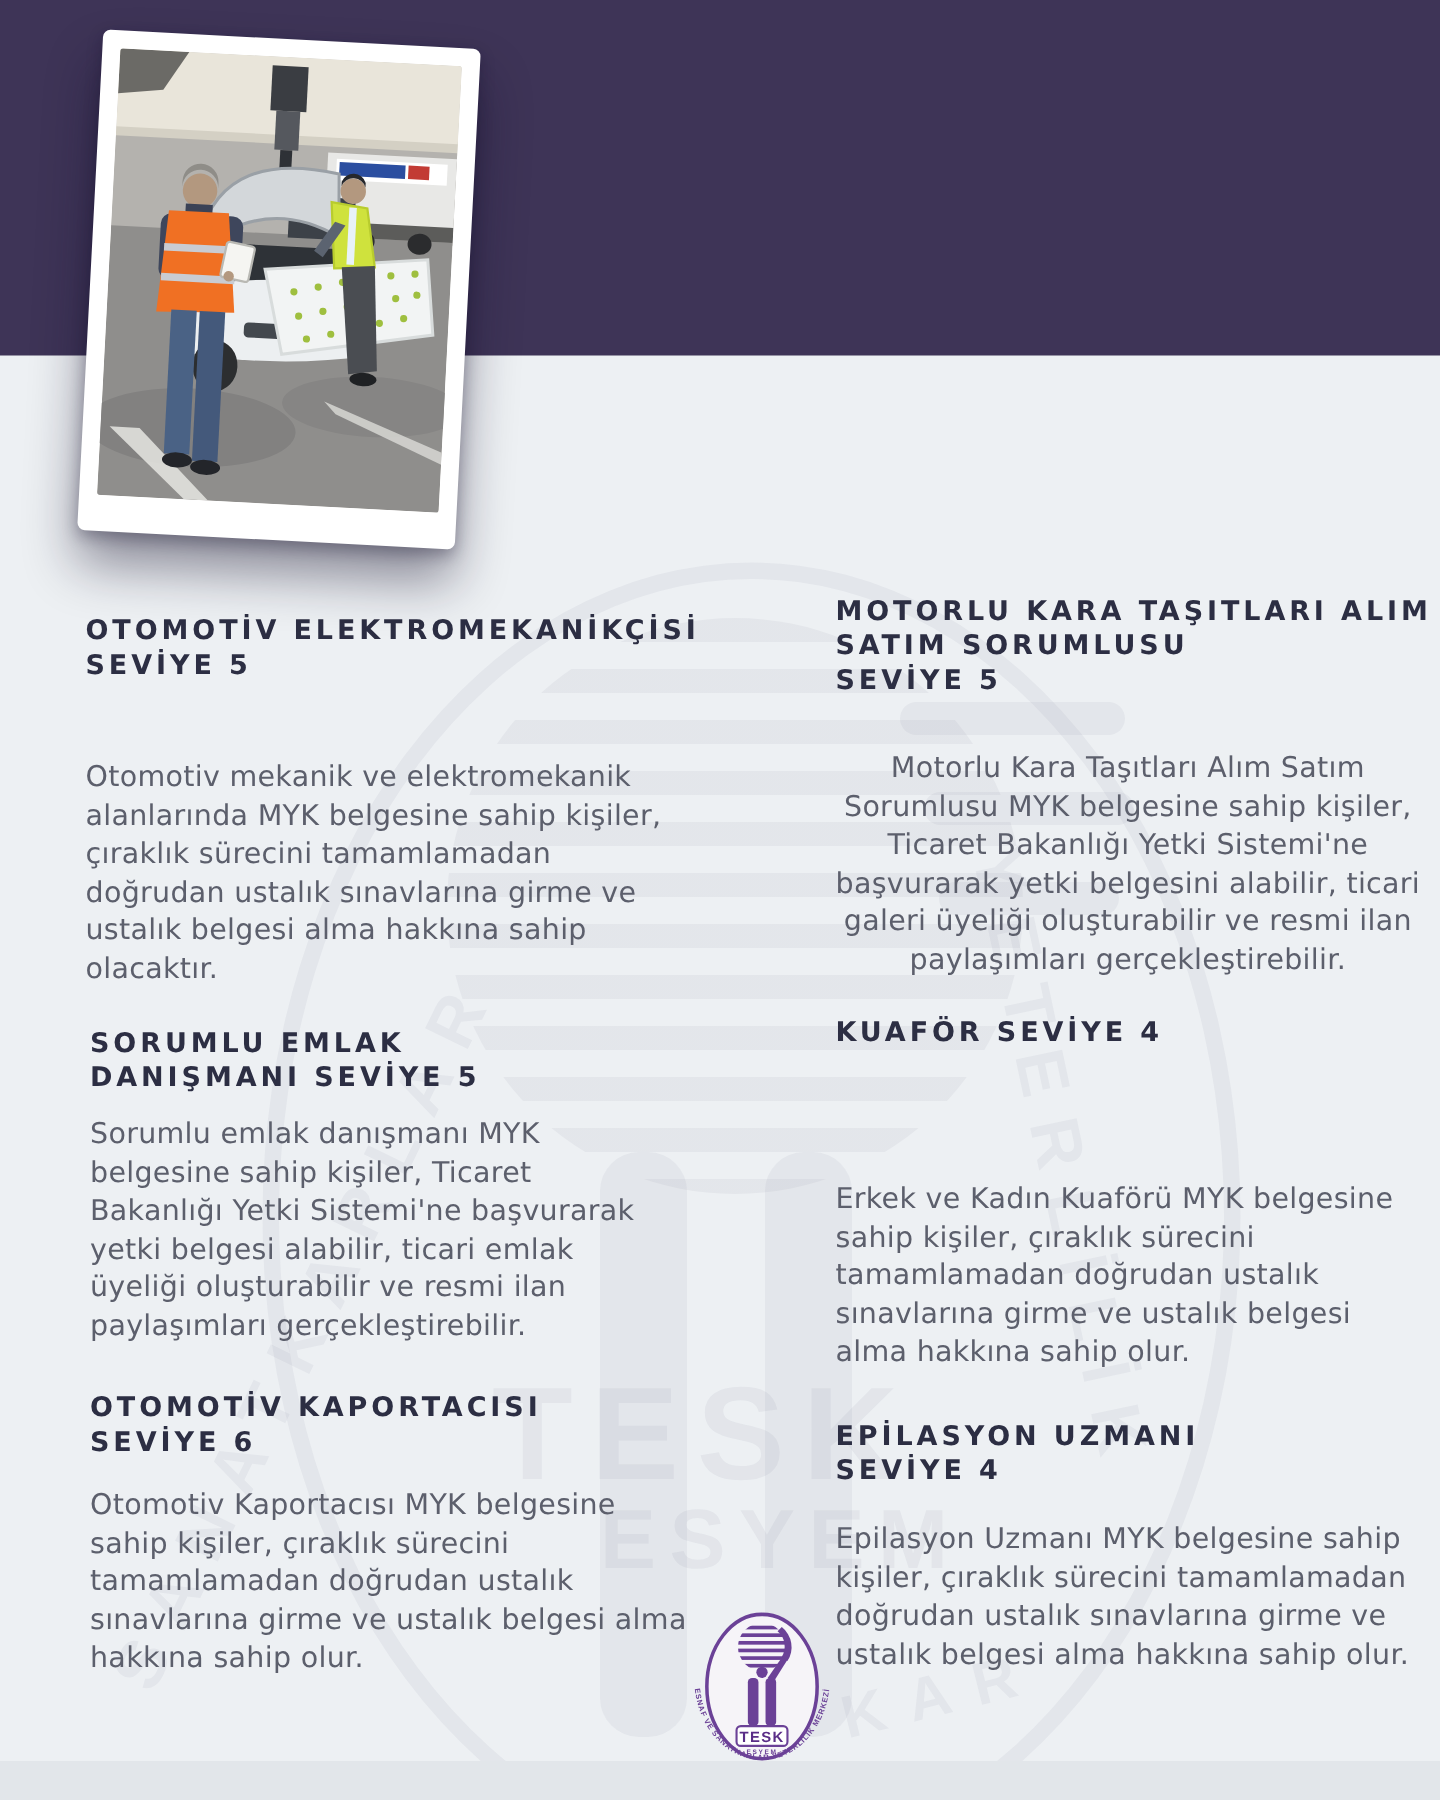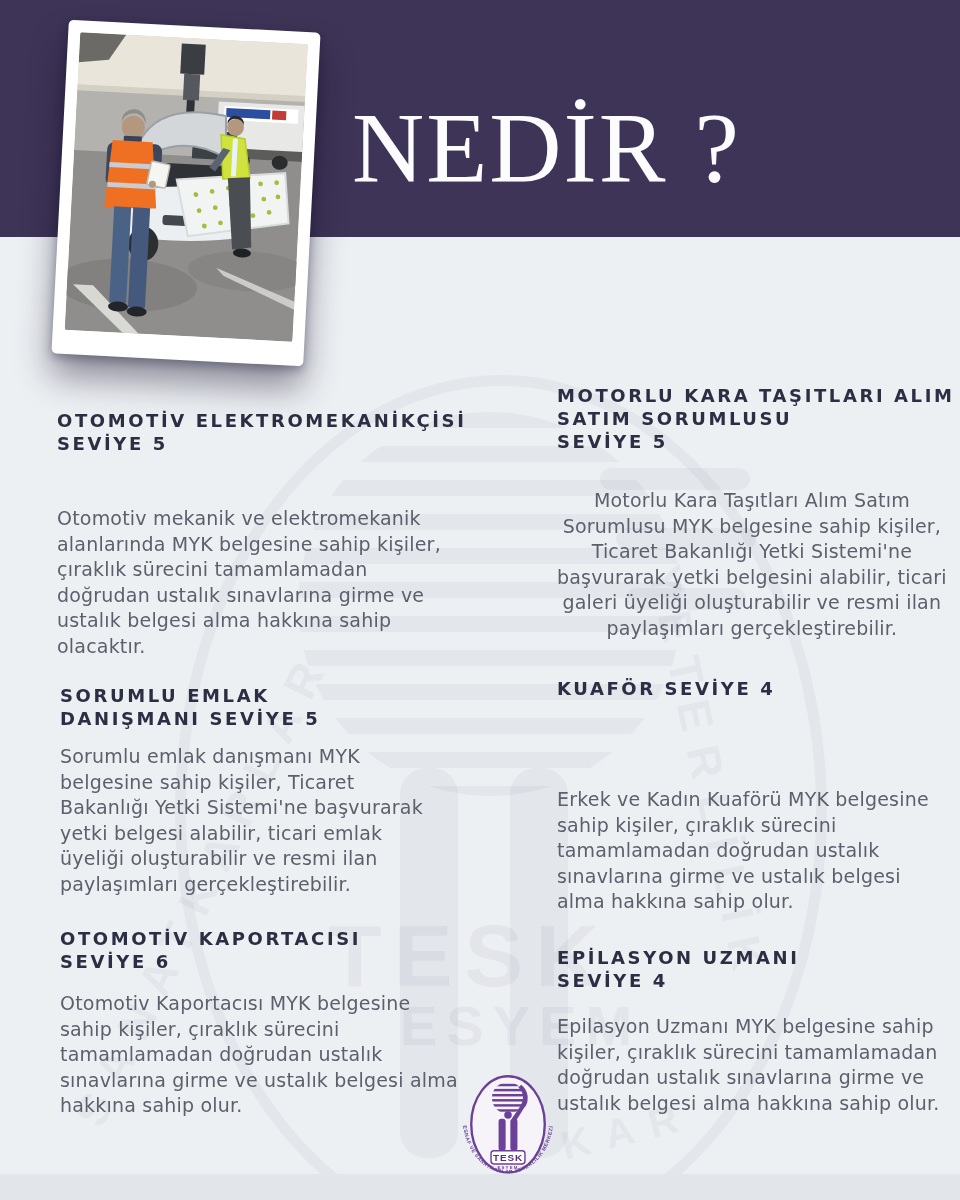--- a/index.html
+++ b/index.html
@@ -51,21 +51,21 @@
     font-weight:bold;font-size:18px;line-height:23px;letter-spacing:2.6px;
     color:#2c2e43;white-space:pre-line;
   }
   .sec-body{
     position:absolute;left:0;
     font-family:"DejaVu Sans","Liberation Sans",sans-serif;
     font-size:19px;line-height:25.5px;letter-spacing:0.2px;
     color:#5c5f6c;white-space:pre-line;
   }
   .sec1{left:57px;top:409px;width:440px;}  .sec1 .sec-body{top:97px;}
-  .sec2{left:557px;top:384px;width:400px;} .sec2 .sec-body{top:104px;text-align:center;}
+  .sec2{left:557px;top:396px;width:400px;} .sec2 .sec-body{top:104px;text-align:center;}
   .sec3{left:60px;top:684px;width:440px;}  .sec3 .sec-body{top:60px;}
   .sec4{left:557px;top:677px;width:400px;} .sec4 .sec-body{top:70px;margin-top:40px;}
   .sec5{left:60px;top:927px;width:450px;}  .sec5 .sec-body{top:64px;}
   .sec6{left:557px;top:925px;width:400px;margin-top:21px;} .sec6 .sec-body{top:68px;}
   
   .footer-strip{position:absolute;left:0;bottom:0;width:960px;height:26px;background:#e2e6ea;z-index:1;}
   .logo{position:absolute;left:450px;top:1064px;width:116px;height:132px;z-index:3;}
   .logo svg{display:block;width:116px;height:132px;}
 </style>
 </head>
@@ -82,21 +82,20 @@
     <div class="wm-armbar" style="left:616px;top:528px;width:140px;"></div>
     <div class="wm-armbar" style="left:626px;top:588px;width:120px;"></div>
     <div class="wm-word wm-tesk">TESK</div>
     <div class="wm-word wm-esyem">ESYEM</div>
     <div class="wm-arc left">SANATKARLAR</div>
     <div class="wm-arc right">YETERLİLİK</div>
     <div class="wm-arc bottom">KAR</div>
   </div>
 
   <div class="header-band"></div>
-  <div class="title-main">NEDİR ?</div>
 
   <div class="photo">
     <svg viewBox="0 0 228 298" preserveAspectRatio="none">
 
       <g>
         <rect x="0" y="0" width="228" height="298" fill="#c9c6c0"></rect>
         <rect x="0" y="0" width="228" height="58" fill="#e9e5da"></rect>
         <rect x="0" y="52" width="228" height="8" fill="#d4d0c4"></rect>
         <polygon points="0,0 46,0 30,26 0,30" fill="#6b6a66"></polygon>
         <rect x="0" y="58" width="228" height="62" fill="#b4b2ae"></rect>

